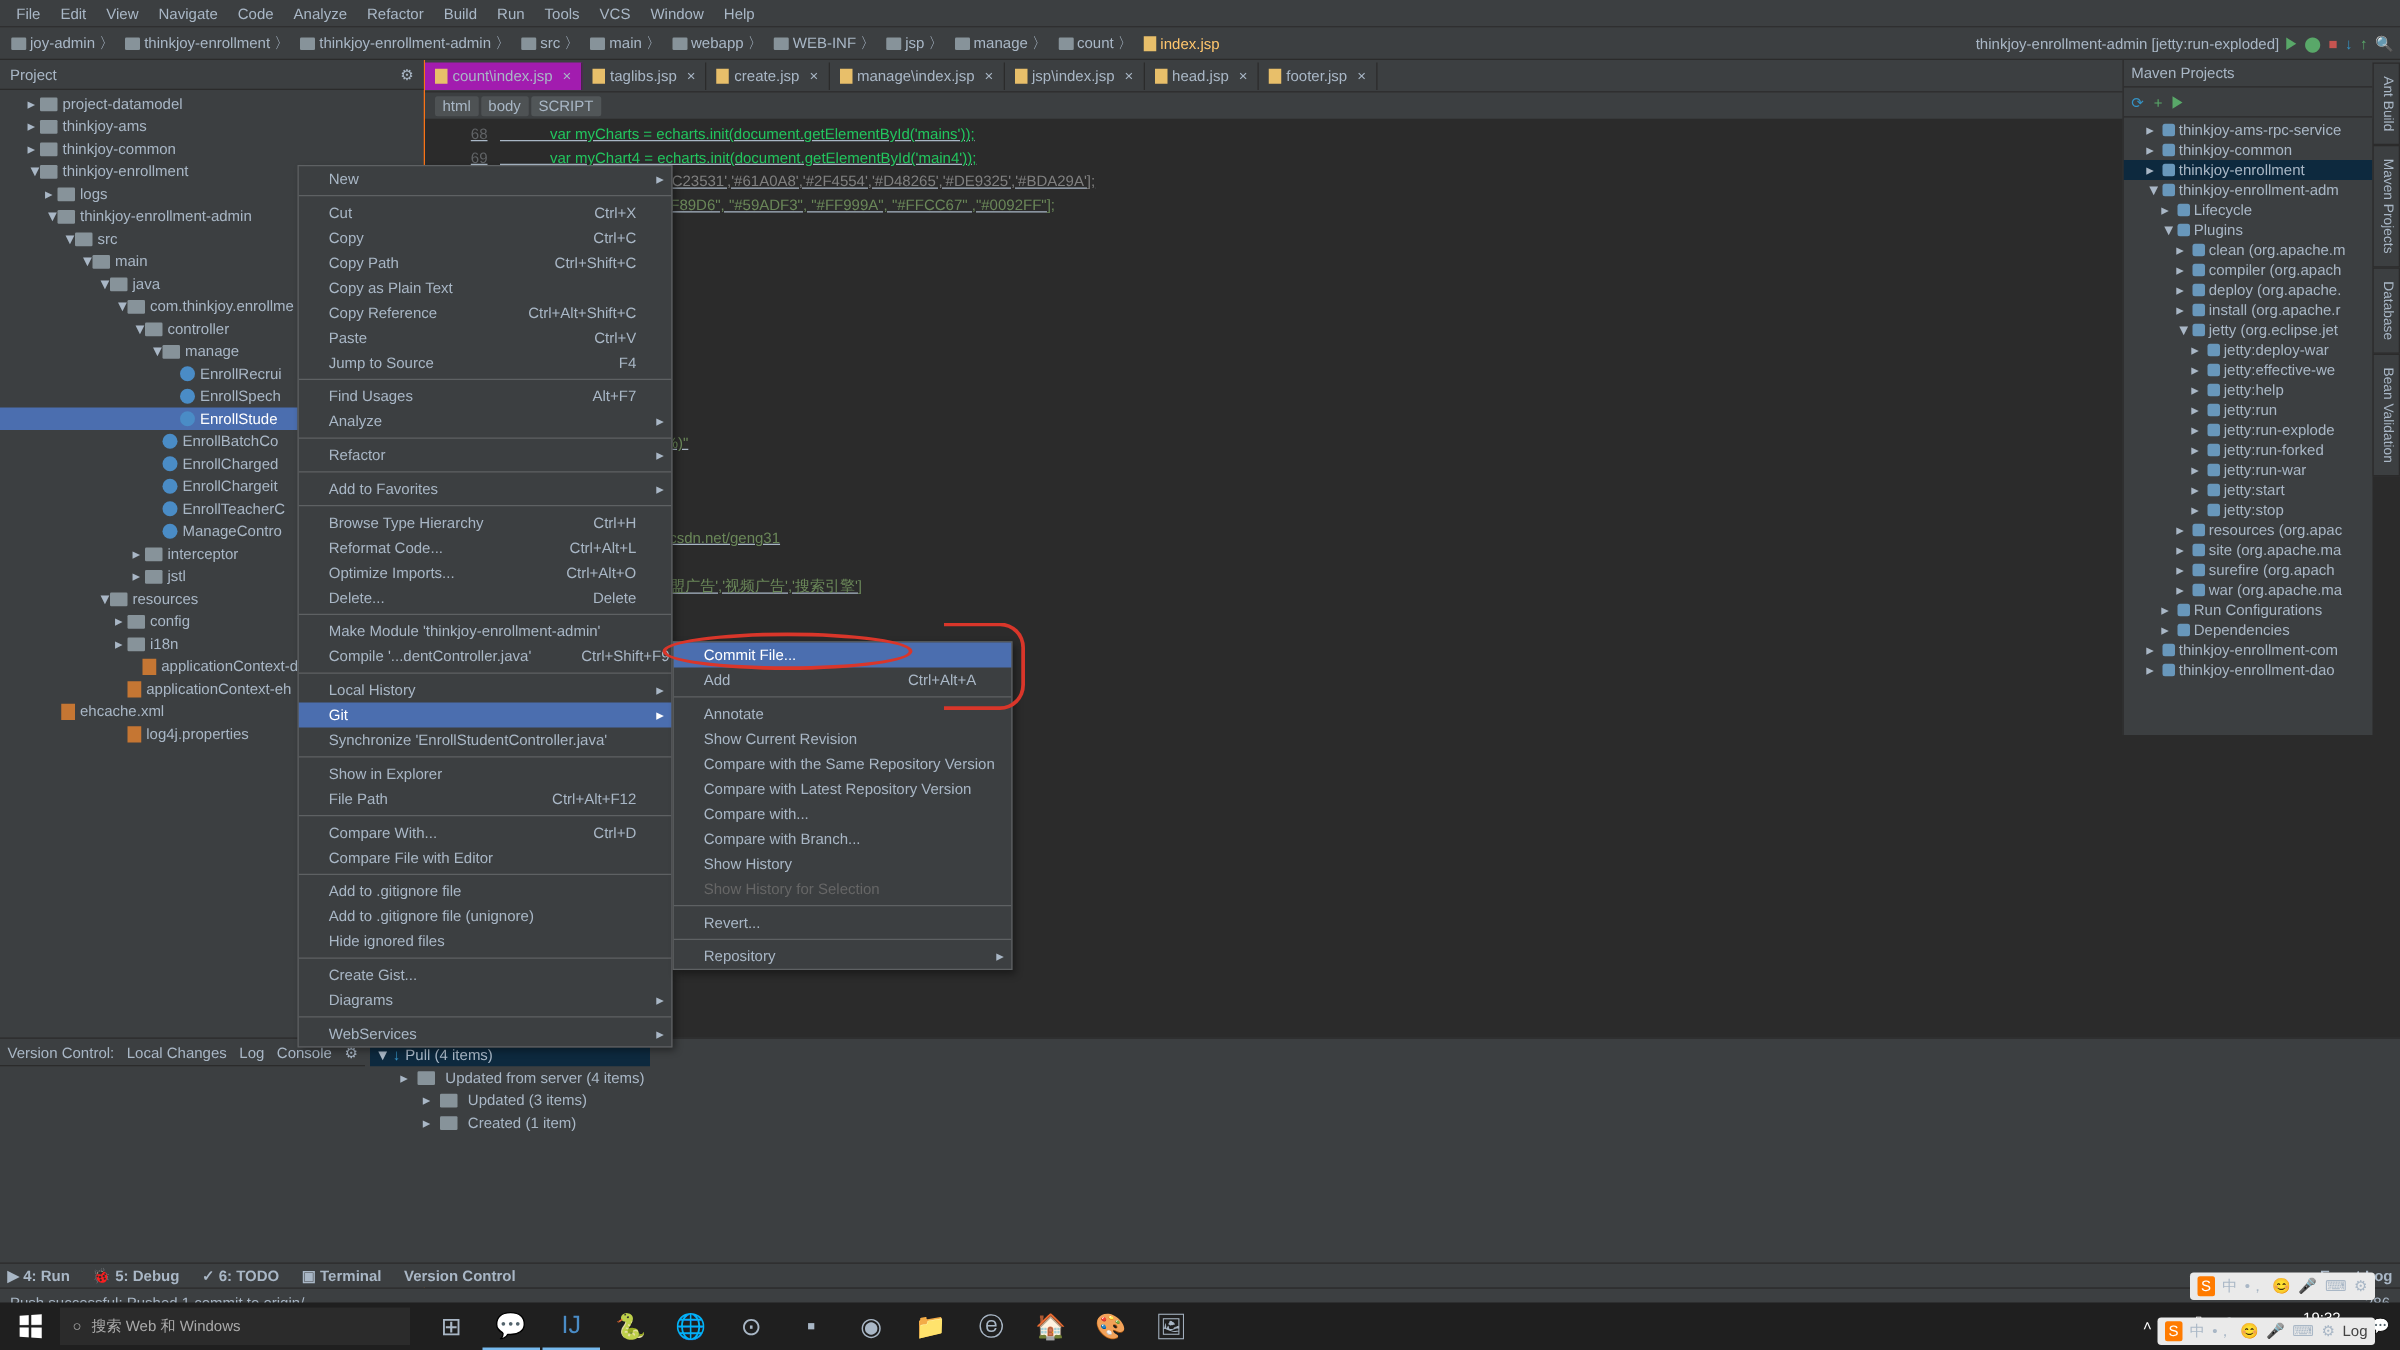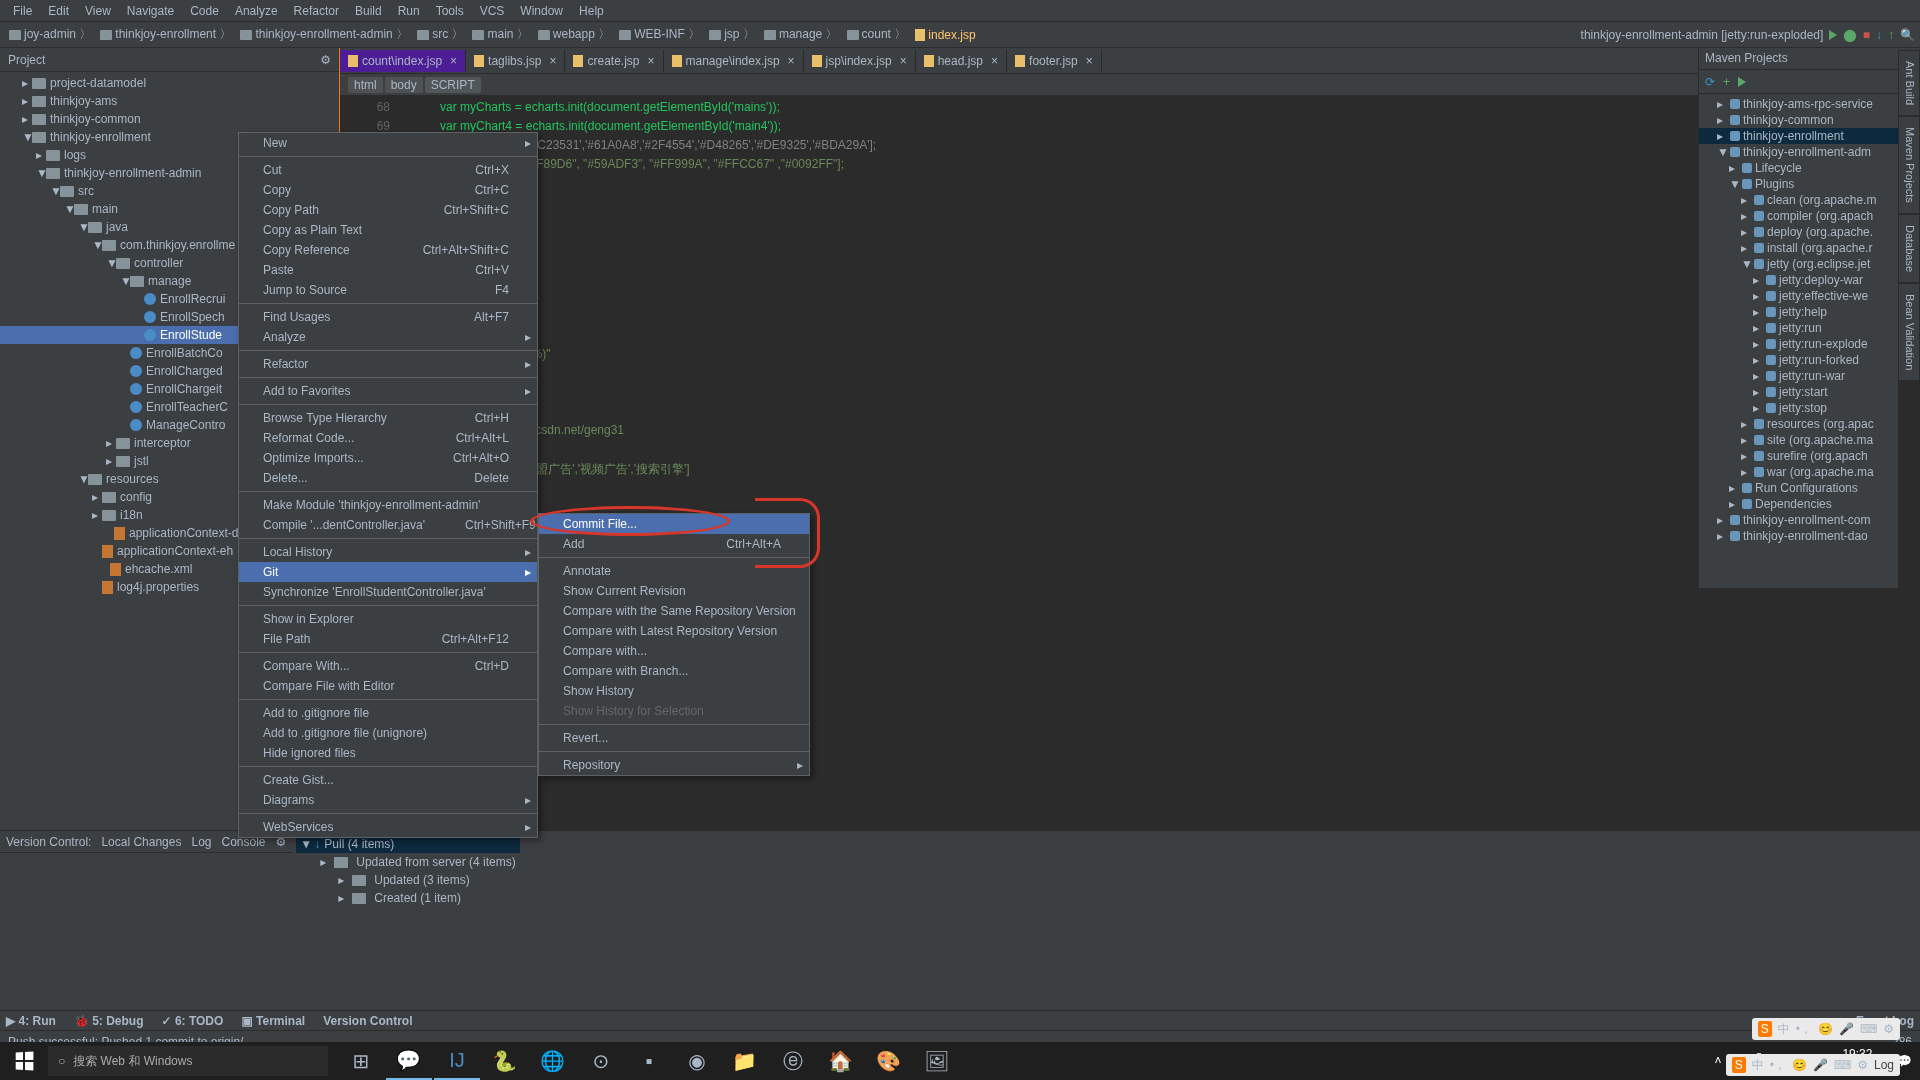--- a/index.html
+++ b/index.html
@@ -20,27 +20,27 @@
 .tree { padding: 2px 0; }
 .tree-item { display: flex; align-items: center; height: 18px; padding-left: 8px; cursor: pointer; white-space: nowrap; }
 .tree-item.selected { background: #4b6eaf; color: #fff; }
 .tree-arrow { width: 10px; display: inline-block; color: #a9b7c6; }
 .tree-icon-folder { width: 14px; height: 11px; background: #87939a; margin-right: 4px; display: inline-block; border-radius: 1px; }
 .tree-icon-class { width: 12px; height: 12px; background: #4a8cc6; border-radius: 50%; margin-right: 4px; display: inline-block; }
 .tree-icon-xml { width: 11px; height: 13px; background: #c57633; margin-right: 4px; display: inline-block; }
 .editor-area { flex: 1; display: flex; flex-direction: column; background: #2b2b2b; }
 .editor-tabs { height: 26px; background: #3c3f41; display: flex; align-items: center; border-bottom: 1px solid #2b2b2b; overflow: hidden; }
 .editor-tab { padding: 4px 8px; display: flex; align-items: center; gap: 4px; border-right: 1px solid #2b2b2b; cursor: pointer; white-space: nowrap; }
-.editor-tab.active { background: #4c1d95; }
+.editor-tab.active { background: #a21caf; }
 .tab-close { color: #a9b7c6; cursor: pointer; margin-left: 4px; }
 .breadcrumb-bar { height: 22px; background: #3c3f41; display: flex; align-items: center; padding: 0 8px; gap: 2px; border-bottom: 1px solid #2b2b2b; }
 .bc-el { padding: 1px 6px; background: #4e5254; border-radius: 2px; }
 .bc-el.sel { background: #515658; }
 .code-area { flex: 1; background: #2b2b2b; padding: 4px 0; font-family: 'Consolas', monospace; position: relative; overflow: hidden; }
-.code-line { display: flex; height: 19px; }
+.code-line { display: flex; height: 19px; text-decoration: underline; }
 .gutter { width: 60px; text-align: right; padding-right: 10px; color: #606366; }
 .code-text { flex: 1; white-space: pre; color: #22c55e; }
 .str { color: #6a8759; }
 .cm { color: #808080; }
 .right-tabs { position: absolute; right: 0; top: 50px; width: 22px; writing-mode: vertical-rl; display: flex; }
 .right-tab { padding: 10px 3px; background: #3c3f41; border: 1px solid #2b2b2b; cursor: pointer; font-size: 11px; }
 .context-menu { position: absolute; background: #3c3f41; border: 1px solid #5e6163; box-shadow: 3px 3px 6px rgba(0,0,0,0.4); z-index: 100; }
 .ctx-item { padding: 3px 28px 3px 24px; display: flex; justify-content: space-between; cursor: pointer; gap: 40px; position: relative; white-space: nowrap; }
 .ctx-item:hover, .ctx-item.hov { background: #4b6eaf; color: #fff; }
 .ctx-sep { height: 1px; background: #5e6163; margin: 3px 0; }
@@ -145,21 +145,21 @@
         <div class="tree-item" style="padding-left: 120px;"><span class="tree-arrow"></span><span class="tree-icon-class"></span>EnrollChargeit</div>
         <div class="tree-item" style="padding-left: 120px;"><span class="tree-arrow"></span><span class="tree-icon-class"></span>EnrollTeacherC</div>
         <div class="tree-item" style="padding-left: 120px;"><span class="tree-arrow"></span><span class="tree-icon-class"></span>ManageContro</div>
         <div class="tree-item" style="padding-left: 106px;"><span class="tree-arrow">▸</span><span class="tree-icon-folder"></span>interceptor</div>
         <div class="tree-item" style="padding-left: 106px;"><span class="tree-arrow">▸</span><span class="tree-icon-folder"></span>jstl</div>
         <div class="tree-item" style="padding-left: 78px;"><span class="tree-arrow">▼</span><span class="tree-icon-folder"></span>resources</div>
         <div class="tree-item" style="padding-left: 92px;"><span class="tree-arrow">▸</span><span class="tree-icon-folder"></span>config</div>
         <div class="tree-item" style="padding-left: 92px;"><span class="tree-arrow">▸</span><span class="tree-icon-folder"></span>i18n</div>
         <div class="tree-item" style="padding-left: 104px;"><span class="tree-arrow"></span><span class="tree-icon-xml"></span>applicationContext-du</div>
         <div class="tree-item" style="padding-left: 92px;"><span class="tree-arrow"></span><span class="tree-icon-xml"></span>applicationContext-eh</div>
-        <div class="tree-item" style="padding-left: 100px;"><span class="tree-arrow"></span><span class="tree-icon-xml"></span>ehcache.xml</div>
+        <div class="tree-item" style="padding-left: 39px;"><span class="tree-arrow"></span><span class="tree-icon-xml"></span>ehcache.xml</div>
         <div class="tree-item" style="padding-left: 92px;"><span class="tree-arrow"></span><span class="tree-icon-xml"></span>log4j.properties</div>
       </div>
   </div>
 
   <div class="editor-area">
     <div class="editor-tabs" id="editor-tabs">
         <div class="editor-tab active"><span class="jsp-icon"></span>count\index.jsp<span class="tab-close">×</span></div>
         <div class="editor-tab"><span class="jsp-icon"></span>taglibs.jsp<span class="tab-close">×</span></div>
         <div class="editor-tab"><span class="jsp-icon"></span>create.jsp<span class="tab-close">×</span></div>
         <div class="editor-tab"><span class="jsp-icon"></span>manage\index.jsp<span class="tab-close">×</span></div>

